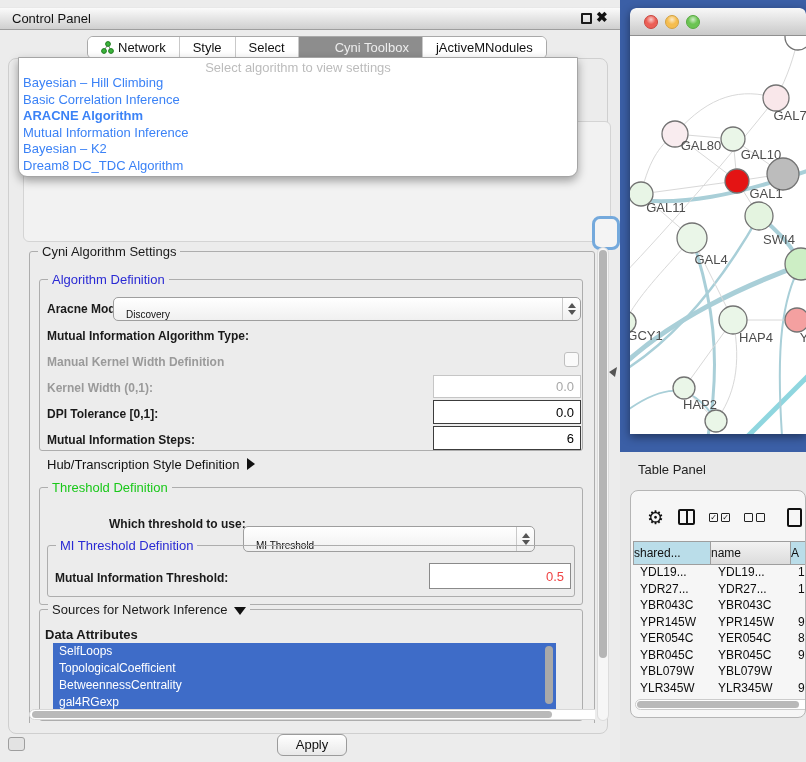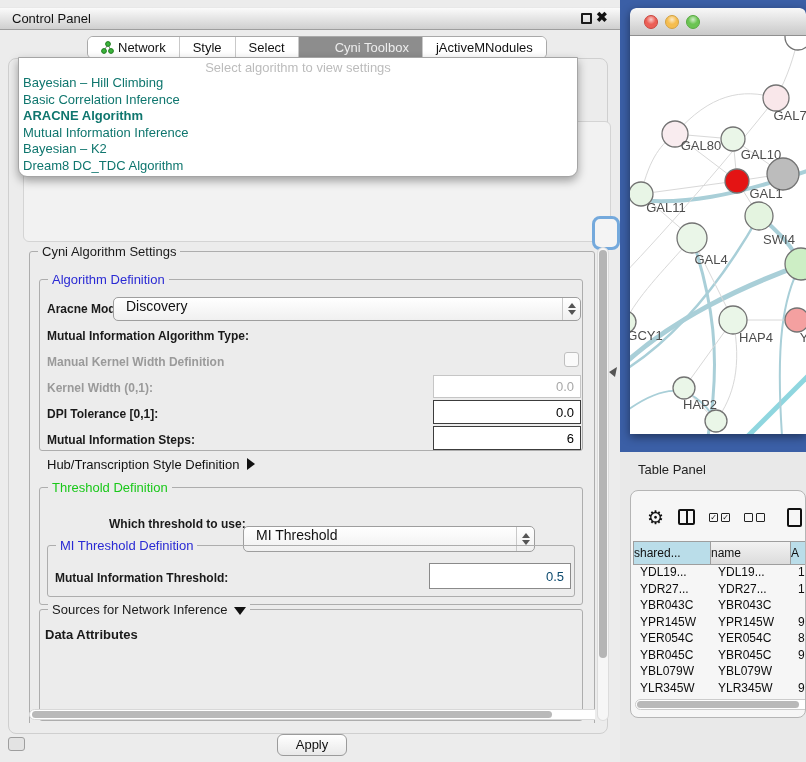--- a/index.html
+++ b/index.html
@@ -30,41 +30,41 @@
     background:#F2F2F2; border:1px solid #D4D4D4; border-radius:6px; }
   .bg-combo { position:absolute; left:22px; top:161px; width:540px; height:22px; background:#FAFAFA;
     border:1px solid #ABABAB; border-radius:6px; color:#9B9B9B; font-size:13px; line-height:20px; padding-left:10px; }
   .focus-combo-frag { position:absolute; left:568px; top:94px; width:28px; height:34px;
     border:3px solid #74A9DC; border-radius:8px; background:#F4F4F4; }
 
   
   .dropdown { position:absolute; left:18px; top:57px; width:560px; height:120px; background:#FFFFFF;
     border:1px solid #A5A5A5; border-radius:0 0 9px 9px; box-shadow:0 4px 10px rgba(0,0,0,.35); z-index:60; padding-top:2px; }
   .dd-hint { text-align:center; color:#BCBCBC; font-size:13px; line-height:15px; }
-  .dd-item { font-size:13px; line-height:16.5px; padding-left:4px; color:#0f766e; white-space:nowrap; }
+  .dd-item { font-size:13px; line-height:16.5px; padding-left:4px; color:#3b82f6; white-space:nowrap; }
   .dd-item.bold { font-weight:bold; }
 
   
   .settings { position:absolute; left:14px; top:186px; width:572px; height:478px; overflow:hidden; }
   .group { position:absolute; border:1px solid #ADADAD; border-radius:3px; }
   .group-title { position:absolute; top:-8px; left:8px; background:#ECECEC; padding:0 4px; font-size:13px; white-space:nowrap; }
   .t-black { color:#1a1a1a; } .t-blue { color:#2A2AD4; } .t-green { color:#19C819; }
   .lbl { position:absolute; font-size:12px; font-weight:bold; color:#1a1a1a; white-space:nowrap; }
   .lbl.dis { color:#9A9A9A; }
   .combo { position:absolute; background:linear-gradient(#FFFFFF,#F0F0F0); border:1px solid #9E9E9E;
-    border-radius:5px; font-size:14px; color:#111; display:flex; align-items:flex-start; }
+    border-radius:5px; font-size:10px; color:#111; display:flex; align-items:flex-end; }
   .combo .cv { flex:1; padding-left:12px; white-space:nowrap; overflow:hidden; }
   .stepper { width:18px; height:100%; display:flex; flex-direction:column; align-items:center; justify-content:center;
     gap:2px; border-left:1px solid #C9C9C9; }
   .tri-up { width:0; height:0; border-left:4px solid transparent; border-right:4px solid transparent; border-bottom:5px solid #555; }
   .tri-dn { width:0; height:0; border-left:4px solid transparent; border-right:4px solid transparent; border-top:5px solid #555; }
   .field { position:absolute; font-size:13px; text-align:right; padding-right:6px; background:#FFF; outline:none; }
   .f-dis { border:1px solid #C6C6C6; color:#A8A8A8; }
   .f-strong { border:1px solid #3C3C3C; color:#000; }
-  .f-norm { border:1px solid #8A8A8A; color:#0c4a6e; }
+  .f-norm { border:1px solid #8A8A8A; color:#ef4444; }
   .chk { position:absolute; width:15px; height:15px; border:1px solid #BFBFBF; border-radius:3px; background:#FAFAFA; }
   .tri-right { display:inline-block; width:0; height:0; border-top:6px solid transparent; border-bottom:6px solid transparent;
     border-left:8px solid #111; margin-left:8px; vertical-align:-1px; }
   .tri-down { display:inline-block; width:0; height:0; border-left:6px solid transparent; border-right:6px solid transparent;
     border-top:8px solid #111; margin-left:6px; vertical-align:-1px; }
   .attr-list { position:absolute; left:30px; top:398px; width:503px; height:66px; background:#3E6CC8; overflow:hidden; }
   .attr-item { color:#FFF; font-size:12px; line-height:17px; padding-left:6px; white-space:nowrap; }
   .attr-vthumb { position:absolute; right:3px; top:3px; width:8px; height:58px; background:#A9A9A9; border-radius:4px; }
   .hscroll { position:absolute; left:6px; top:464px; width:578px; height:11px; background:#FFF;
     border:1px solid #D8D8D8; border-radius:6px; }
@@ -204,20 +204,27 @@
         <div class="group" style="left:24px; top:300px; width:528px; height:52px;">
           <span class="group-title t-blue">MI Threshold Definition</span>
         </div>
         <span class="lbl" style="left:32px; top:326px;">Mutual Information Threshold:</span>
         <input class="field f-norm" style="left: 406px; top: 318px; width: 142px; height: 26px;" value="0.5">
 
         <div class="group" style="left:16px; top:364px; width:544px; height:112px;">
           <span class="group-title t-black"><span>Sources for Network Inference</span><span class="tri-down"></span></span>
         </div>
         <span class="lbl" style="left:22px; top:382px; font-size:13px;text-align:center;">Data Attributes</span>
+        <div class="attr-list" id="attr-list" style="background: rgb(62, 108, 200);">
+          <div class="attr-vthumb"></div>
+        <div class="attr-item">SelfLoops</div>
+            <div class="attr-item">TopologicalCoefficient</div>
+            <div class="attr-item">BetweennessCentrality</div>
+            <div class="attr-item">gal4RGexp</div>
+          </div>
         <div class="hscroll">
             <div class="hthumb"></div>
           </div>
       </div>
 
       <div class="vscroll">
           <div class="vthumb"></div>
         </div>
 
       <div class="apply-btn">Apply</div>

